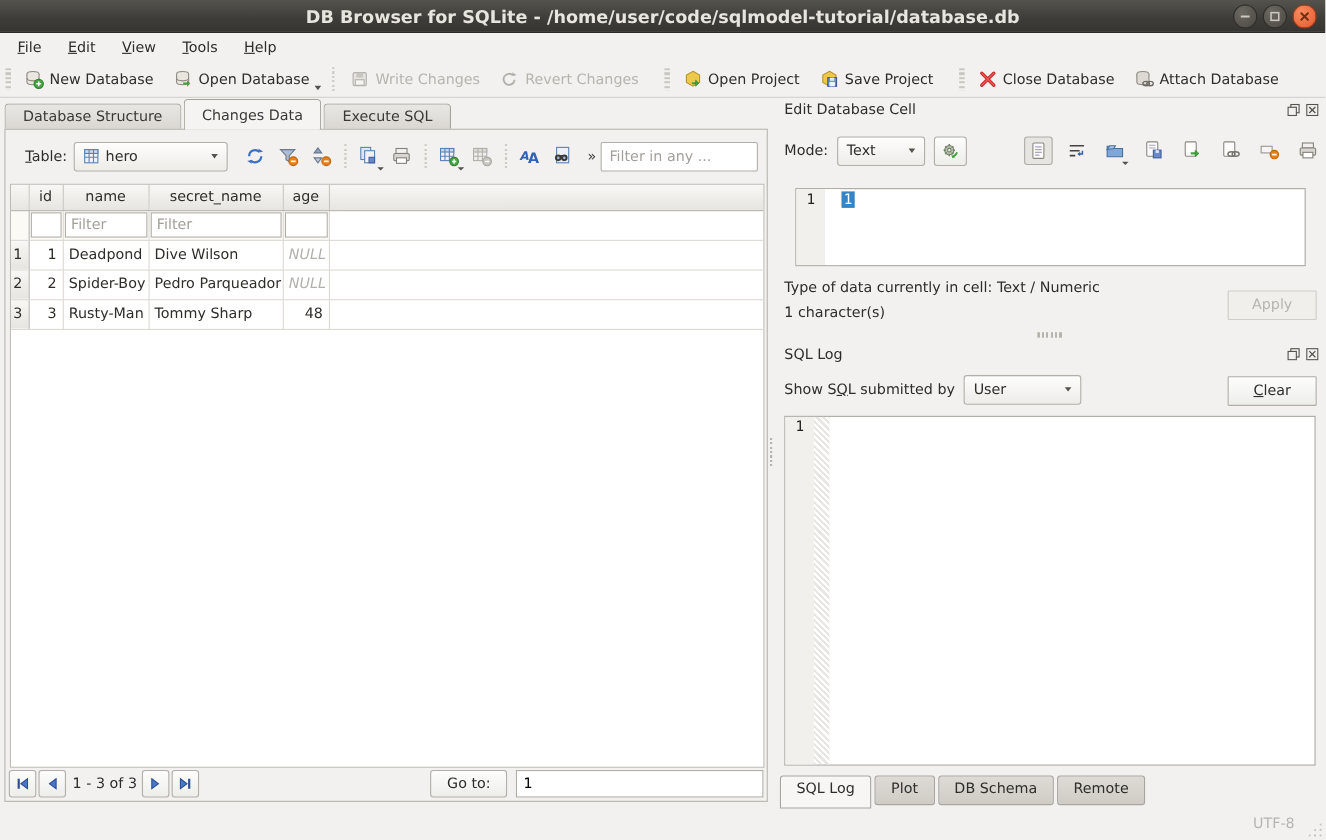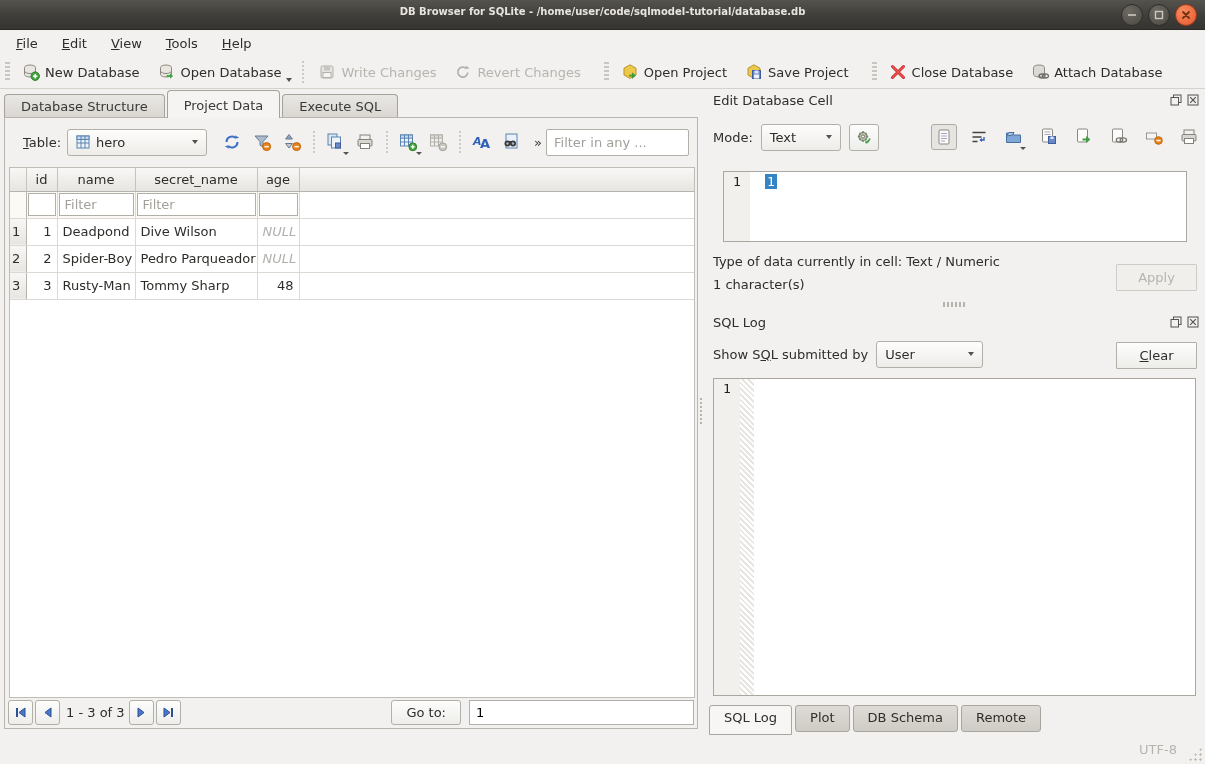--- a/index.html
+++ b/index.html
@@ -3,21 +3,21 @@
 <meta charset="utf-8">
 <style>
   * { box-sizing: border-box; margin: 0; padding: 0; }
   html,body { width:1205px; height:764px; overflow:hidden; }
   body { font-family:"DejaVu Sans","Liberation Sans",sans-serif; font-size:13px; color:#2e2d2a; background:#f2f1f0; position:relative; }
   u { text-decoration:underline; }
 
   
   .titlebar { position:absolute; left:0; top:0; width:1205px; height:30px;
     background:linear-gradient(#55534d,#3d3c38 60%,#363531); border-bottom:1px solid #2a2926; }
-  .titlebar .title { position:absolute; left:0; right:0; top:6px; text-align:center; color:#e8e5de; font-weight:bold; font-size:10px; }
+  .titlebar .title { position:absolute; left:0; right:0; top:6px; text-align:center; color:#e8e5de; font-weight:bold; font-size:16px; }
   .win-btns { position:absolute; right:8px; top:4px; display:flex; gap:5px; }
   .win-btn { width:22px; height:22px; border-radius:50%; background:radial-gradient(circle at 35% 30%, #6b6961, #4a4841); border:1px solid #2e2d29; display:flex; align-items:center; justify-content:center; }
   .win-btn.close { background:radial-gradient(circle at 35% 30%, #f98b60, #e4592c); border-color:#9e3a17; }
 
   
   .menubar { position:absolute; left:0; top:30px; width:1205px; height:26px; background:#f2f1f0; display:flex; align-items:center; padding-left:4px; }
   .menu-item { padding:3px 12px; cursor:default; }
 
   
   .toolbar { position:absolute; left:0; top:56px; width:1205px; height:33px; background:#f2f1f0; border-bottom:1px solid #d5d2cd; display:flex; align-items:center; }
@@ -231,21 +231,21 @@
       <path d="M2.5 4.5v7c0 1.4 2.5 2.5 5.5 2.5s5.5-1.1 5.5-2.5v-7" fill="#dddad4" stroke="#8f8b83"></path>
       <ellipse cx="11" cy="13" rx="3" ry="2" fill="none" stroke="#6f6c66" stroke-width="1.3"></ellipse>
       <ellipse cx="14.5" cy="13" rx="3" ry="2" fill="none" stroke="#6f6c66" stroke-width="1.3"></ellipse>
     </svg>
     <span>Attach Database</span>
   </div>
 </div>
 
 <div class="main-tabs">
   <div class="mtab">Database Structure</div>
-  <div class="mtab active">Project Data</div>
+  <div class="mtab active">Changes Data</div>
   <div class="mtab">Execute SQL</div>
 </div>
 
 <div class="left-frame">
 
   <div class="browse-controls">
     <span><u>T</u>able:</span>
     <div class="select table-select">
       <svg width="14" height="14">
         <rect x="1" y="1" width="12" height="12" fill="#eef3fa" stroke="#5b83b0"></rect>

